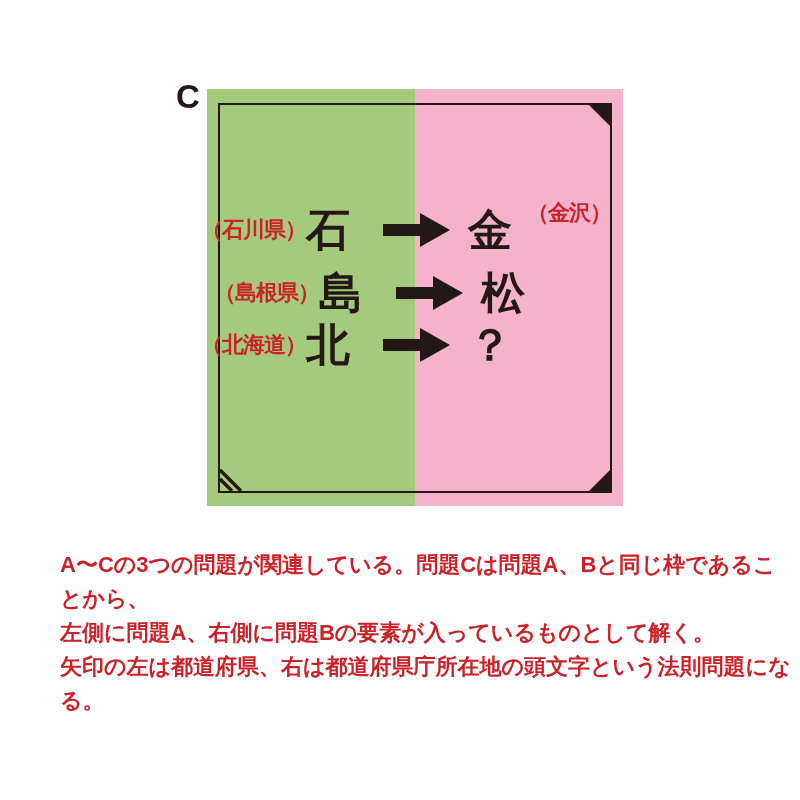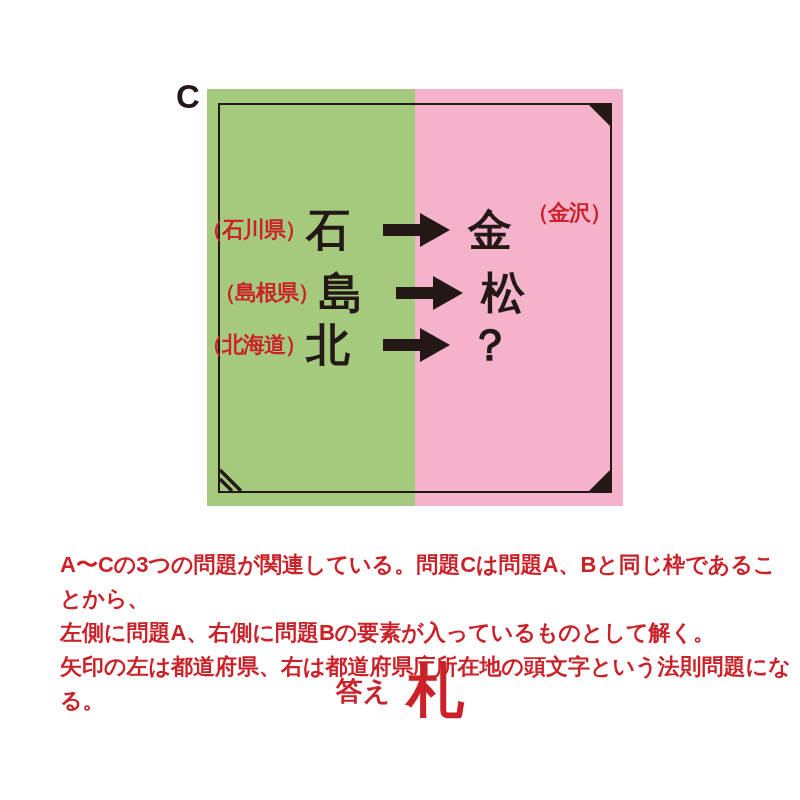--- a/index.html
+++ b/index.html
@@ -105,18 +105,14 @@
         </span>
     </div>
   </div>
 
   <div class="explanation">
     <div>A〜Cの3つの問題が関連している。問題Cは問題A、Bと同じ枠であることから、</div>
     <div>左側に問題A、右側に問題Bの要素が入っているものとして解く。</div>
     <div>矢印の左は都道府県、右は都道府県庁所在地の頭文字という法則問題になる。</div>
   </div>
 
-  <div class="answer">
-    <span class="answer-label">答え</span>
-    <span class="answer-value">札</span>
-  </div>
 
 </div>
 
 </body></html>

